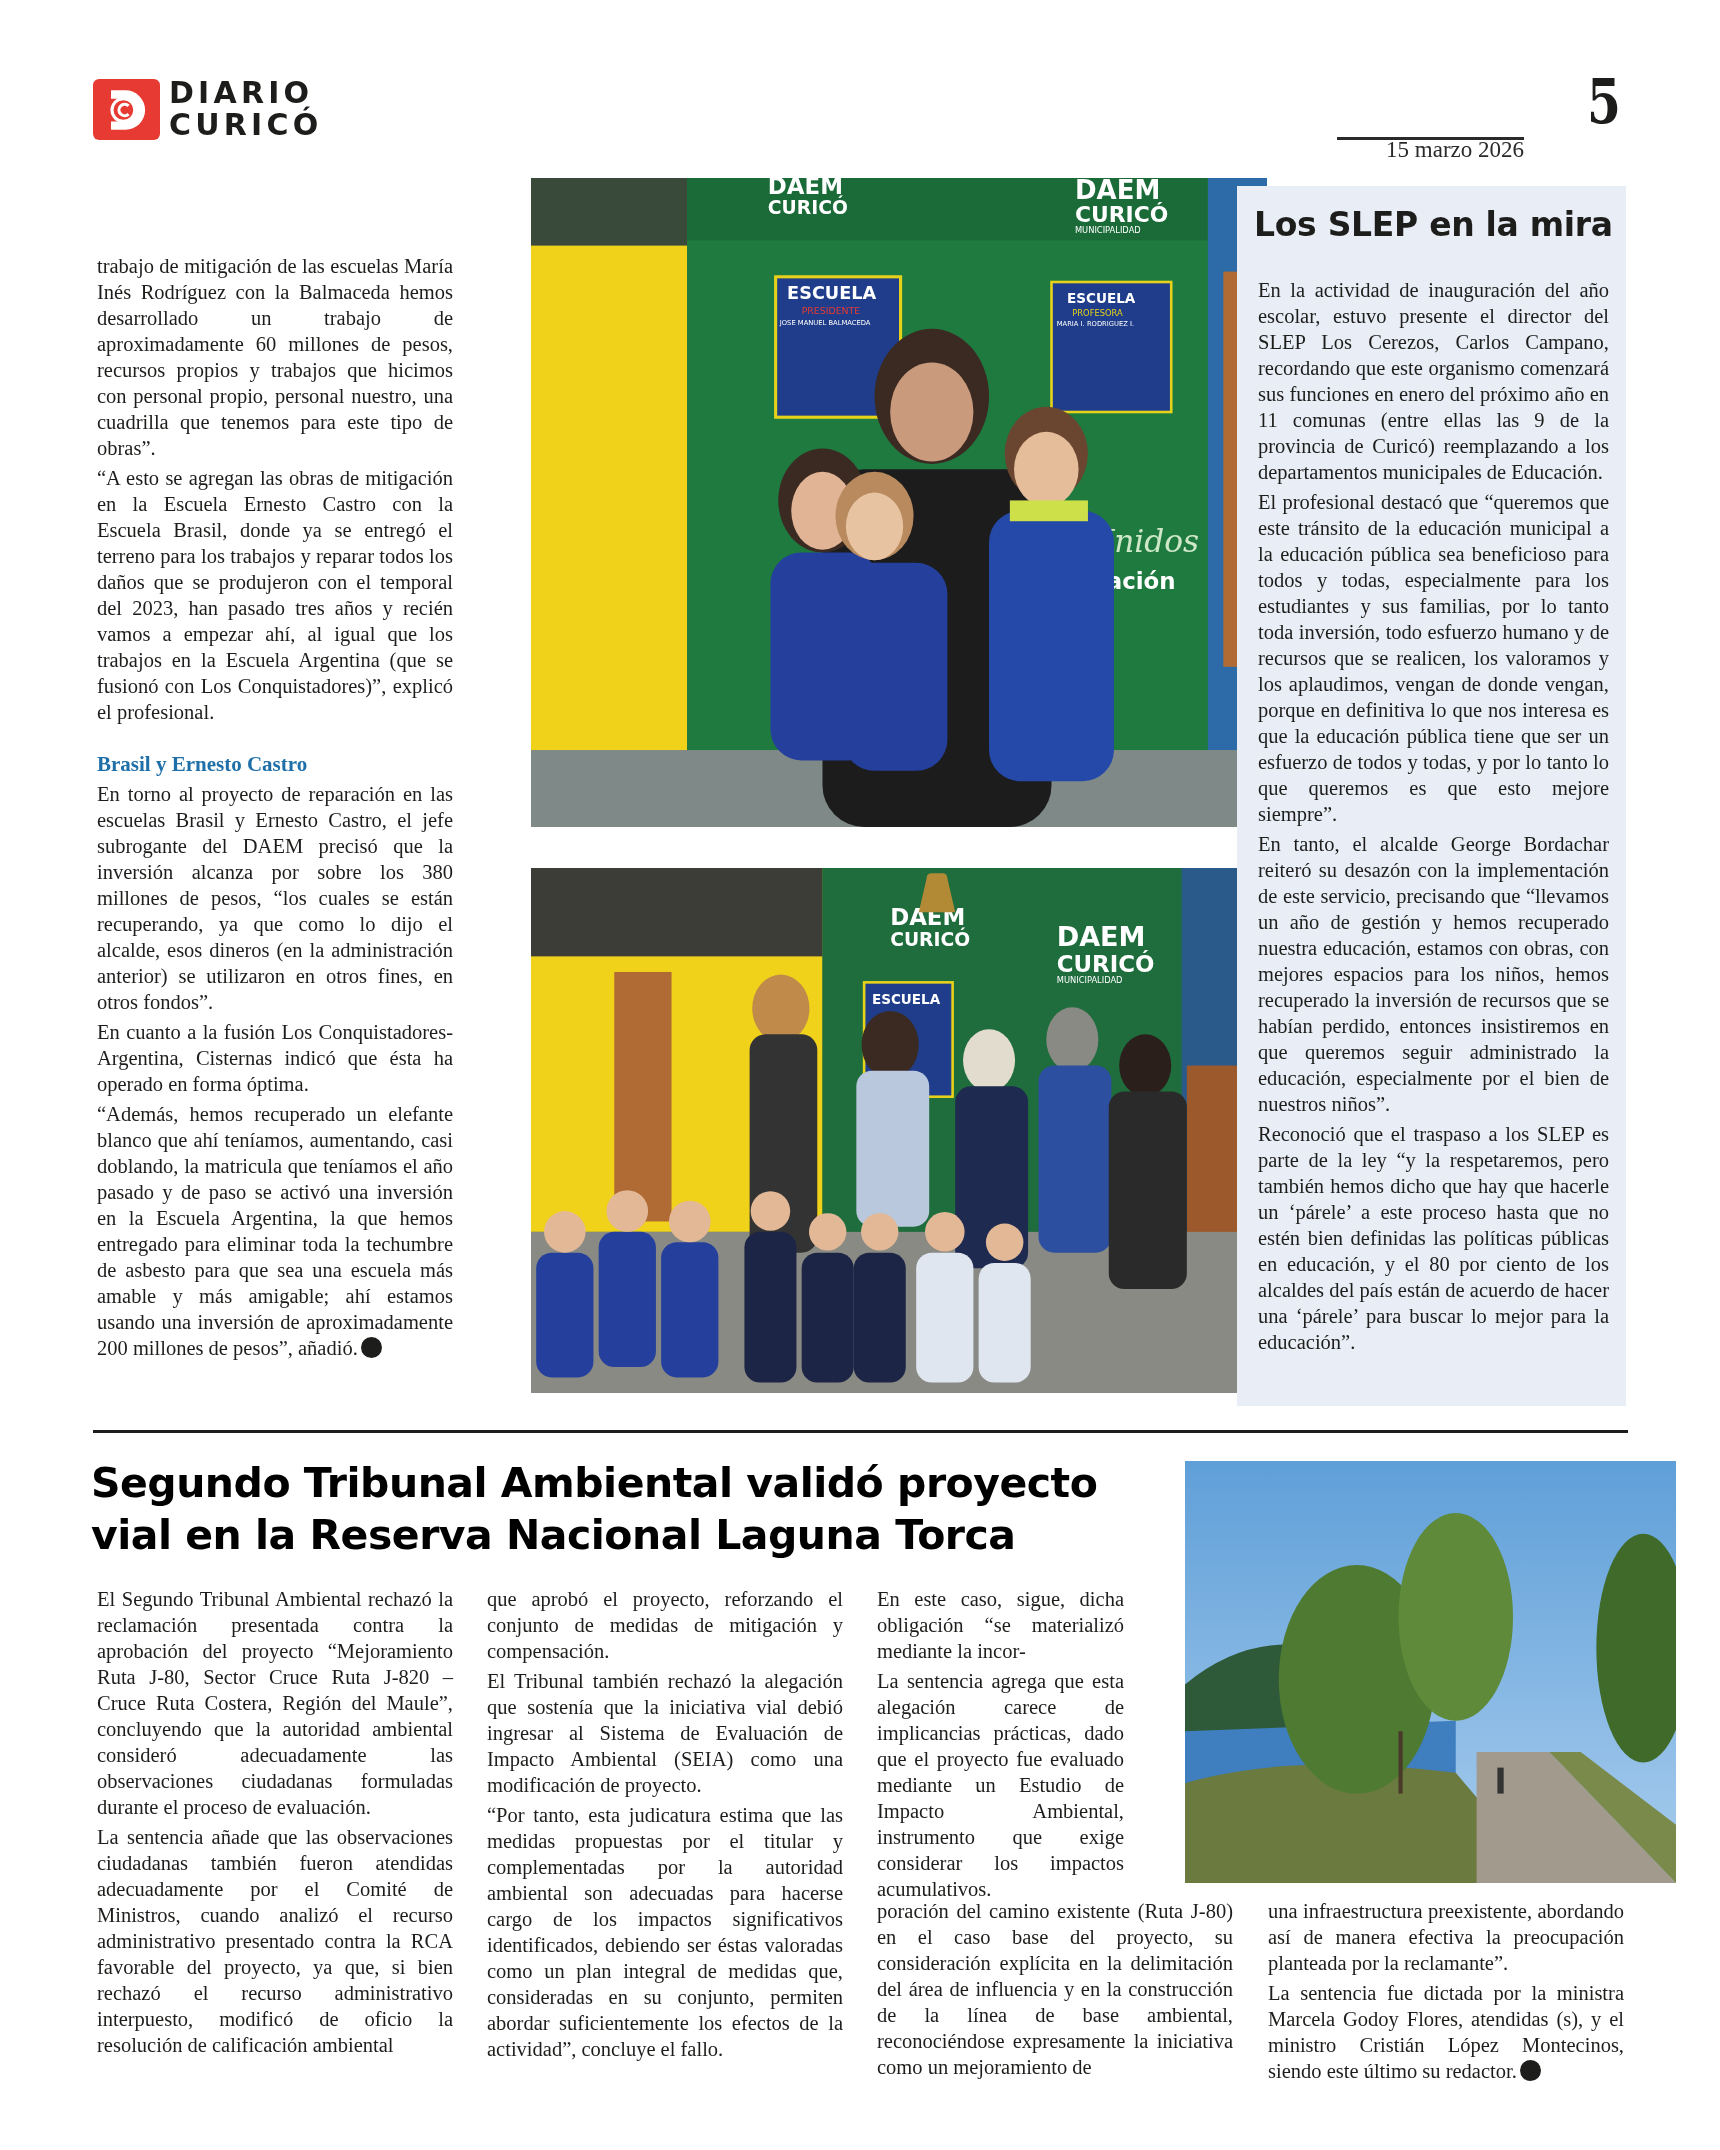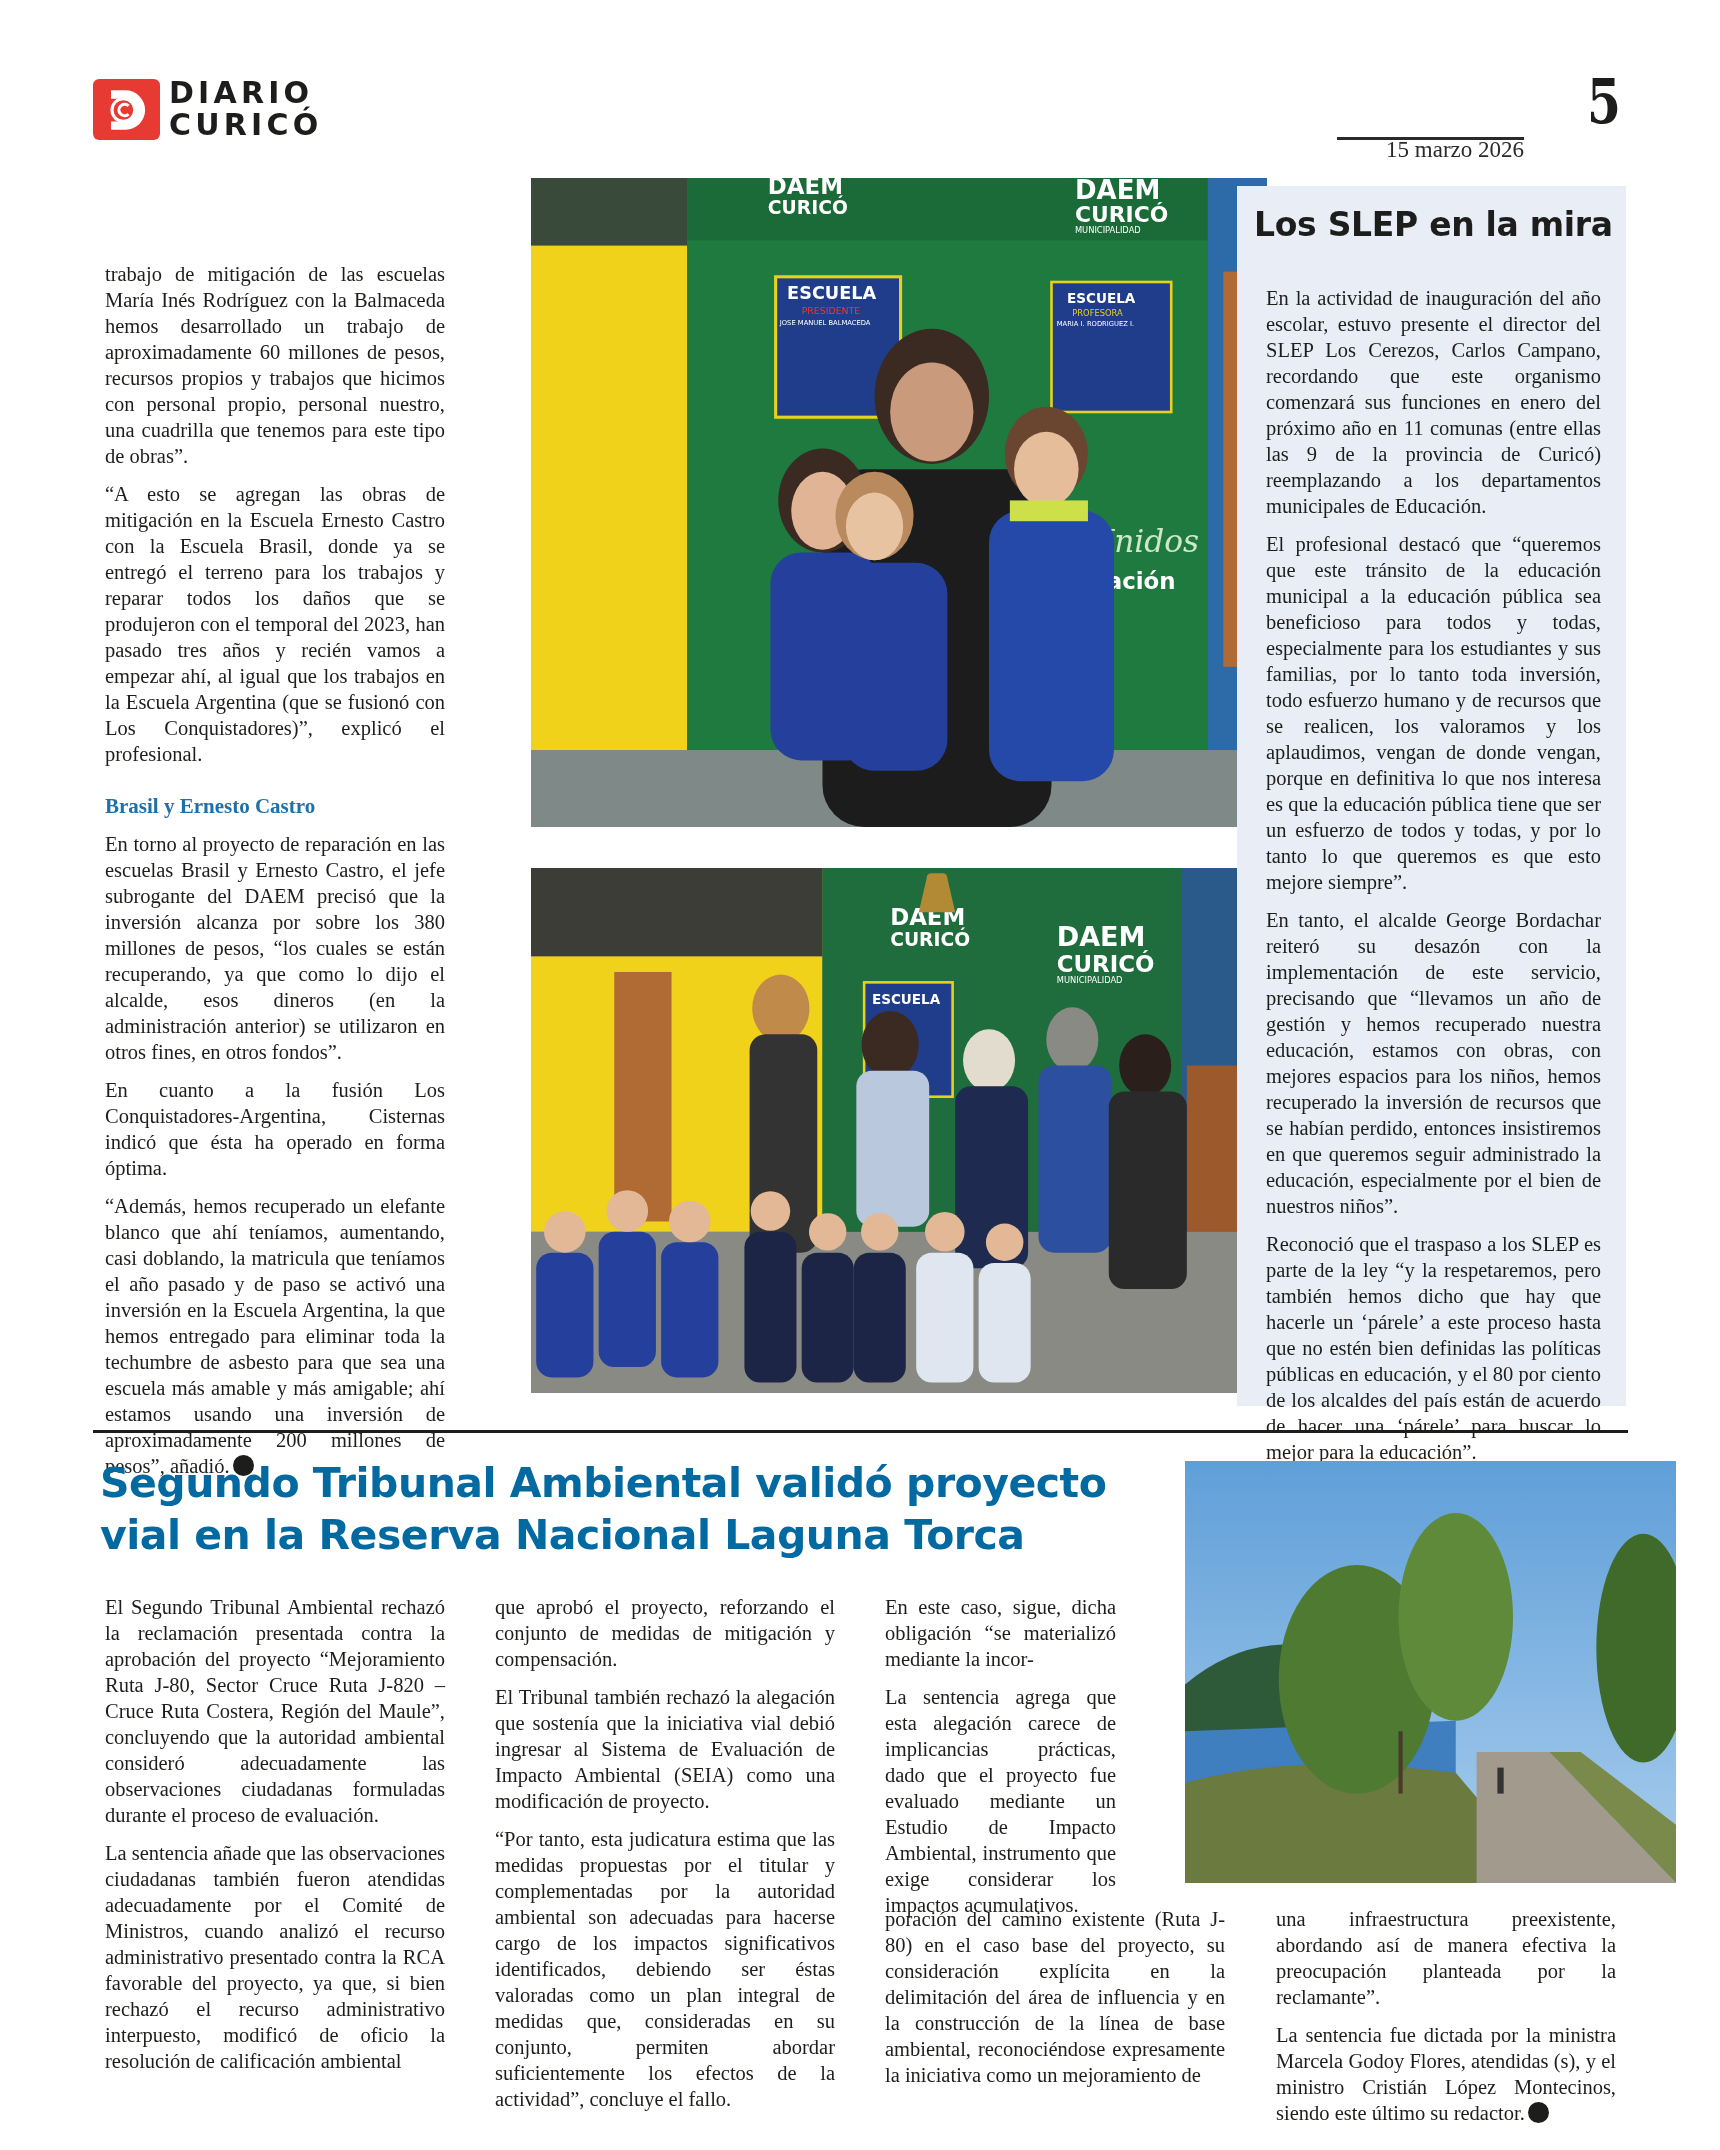--- a/index.html
+++ b/index.html
@@ -12,34 +12,34 @@
   
   .logo-box { left: 93px; top: 79px; width: 67px; width: 67px; height: 61px; background: #e63a32; border-radius: 6.2px; }
   .logo-box svg { width: 100%; height: 100%; display: block; }
   .logo-text { left: 169px; top: 77px; font-family: "DejaVu Sans", sans-serif; font-weight: bold; font-size: 30px; line-height: 32px; letter-spacing: 4.2px; color: #1d1d1b; }
   .date { left: 1337px; top: 105px; width: 187px; text-align: right; font-size: 23px; color: #2a2a2a; margin-top: 32px; }
   .date-rule { left: 1337px; top: 137px; width: 187px; height: 2.6px; background: #2a2a2a; }
   .page-num { left: 1587px; top: 68px; font-family: "DejaVu Serif", serif; font-weight: bold; font-size: 61px; line-height: 68px; color: #1d1d1b; transform: scaleX(0.8); transform-origin: left; }
 
   
   .col { font-size: 20.5px; line-height: 26px; text-align: justify; hyphens: none; }
-  .col p { margin: 12px; }
+  .col p { margin: 4px; }
   .subhead { color: #1f6fa8; font-weight: bold; font-size: 21px; line-height: 26px; margin-top: 26px !important; }
   .end-dot { display: inline-block; width: 21px; height: 21px; background: #1d1d1b; border-radius: 50%; vertical-align: -3.1px; margin-left: 3.1px; }
 
   
   .sidebar { left: 1237px; top: 186px; width: 389px; height: 1220px; background: #e9edf6; }
   .sidebar-title { left: 1254px; top: 204px; width: 359px; font-family: "DejaVu Sans", sans-serif; font-weight: bold; font-size: 33px; line-height: 42px; color: #1d1d1b; letter-spacing: -0.3px; }
 
   
   .photo { overflow: hidden; padding-left: 48px; }
   .photo svg { width: 100%; height: 100%; display: block; }
 
   .rule { left: 93px; top: 1430px; width: 1535px; height: 2.6px; background: #1d1d1b; }
-  .headline { left: 100px; top: 1457px; width: 1040px; font-family: "DejaVu Sans", sans-serif; font-weight: bold; font-size: 41px; line-height: 52px; color: #0369a1; letter-spacing: -0.5px; }
+  .headline { left: 91px; top: 1457px; width: 1040px; font-family: "DejaVu Sans", sans-serif; font-weight: bold; font-size: 41px; line-height: 52px; color: #000000; letter-spacing: -0.5px; }
 </style>
 </head>
 <body>
 
 <div class="abs logo-box">
   <svg viewBox="0 0 128 118">
     <path d="M34 22 H62 A38 38 0 0 1 62 98 H34 V82 H60 A22 22 0 0 0 60 38 H34 Z" fill="#ffffff"></path>
     <circle cx="58" cy="60" r="22" fill="none" stroke="#ffffff" stroke-width="6"></circle>
     <path d="M68 52 A11 11 0 1 0 68 68" fill="none" stroke="#ffffff" stroke-width="6"></path>
   </svg>

